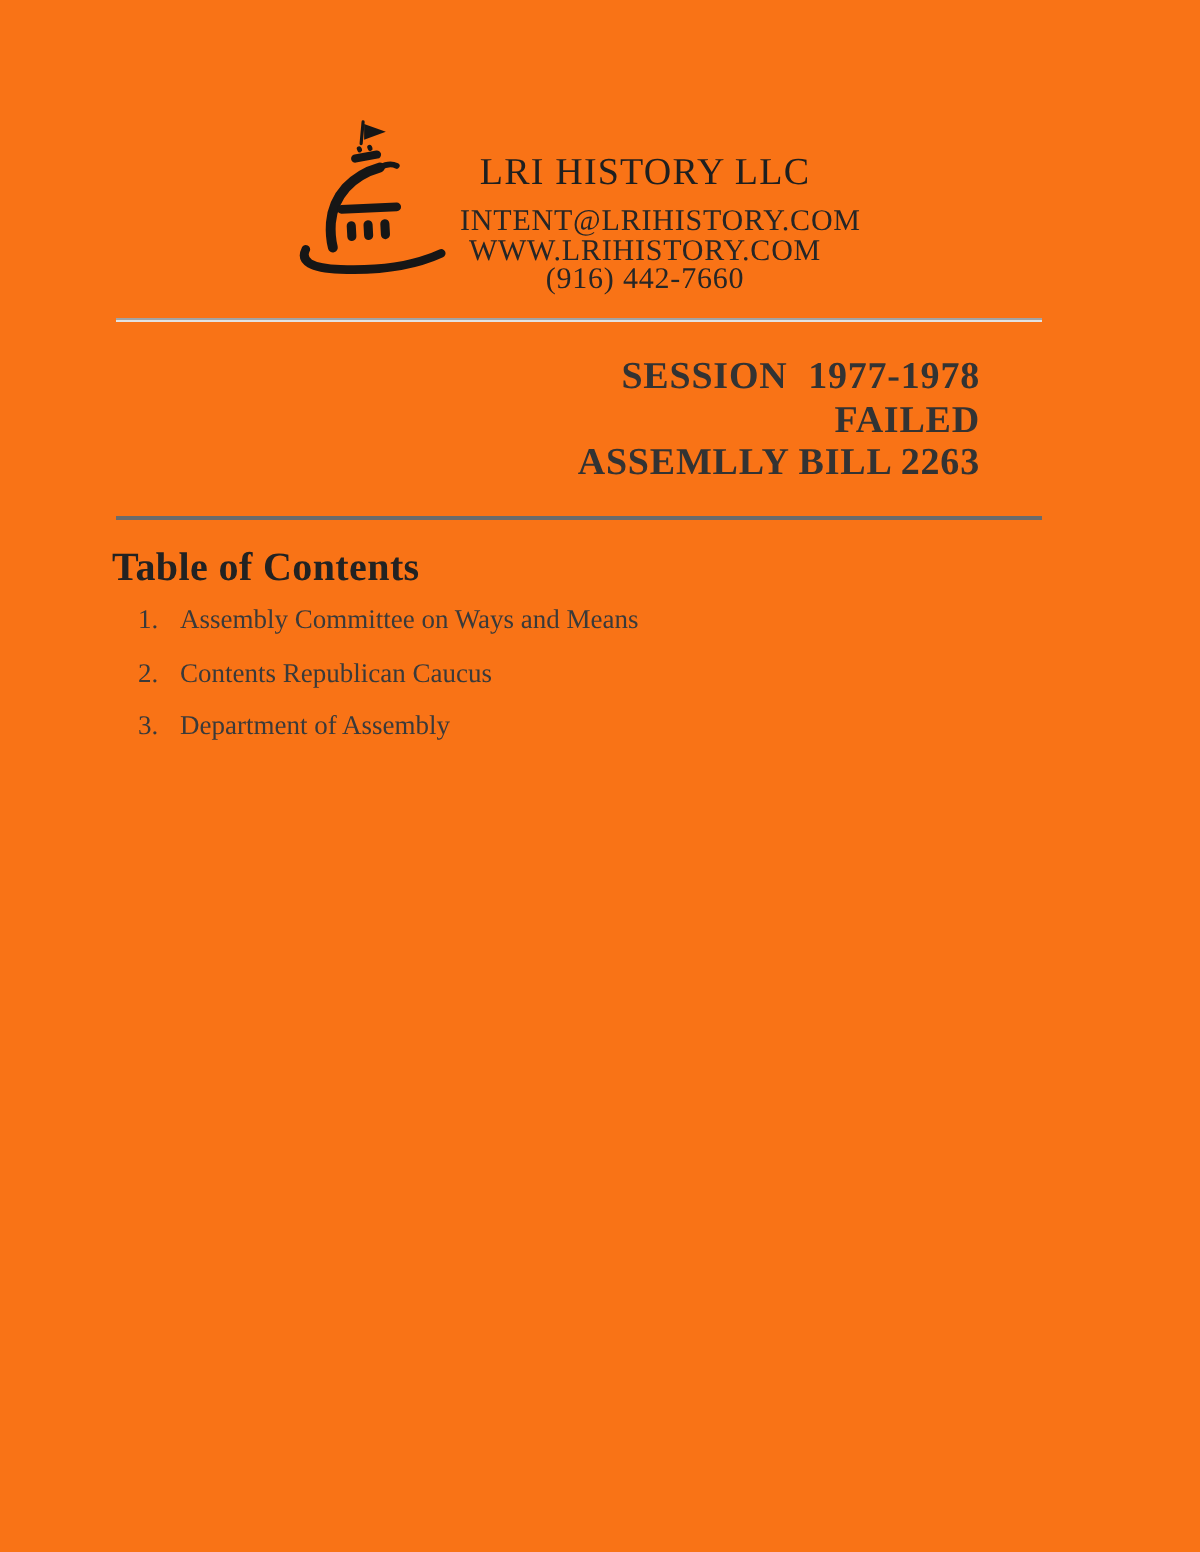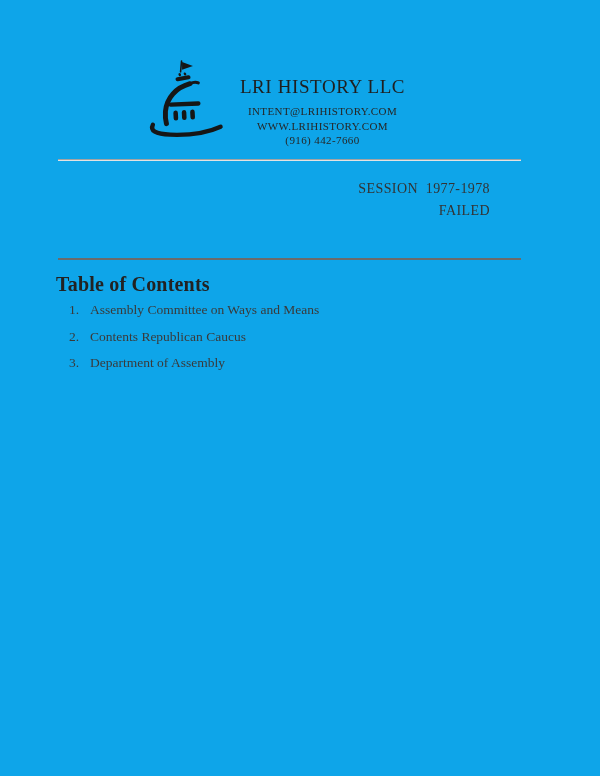--- a/index.html
+++ b/index.html
@@ -1,21 +1,21 @@
 <!DOCTYPE html>
 <html><head>
 <meta charset="utf-8">
 <style>
   * { margin: 0; padding: 0; box-sizing: border-box; }
   html, body { background: #ffffff; }
   .page {
     position: relative;
     width: 600px;
     height: 776px;
-    background: #0ea5e9;
+    background: #f97316;
     font-family: "Liberation Serif", "DejaVu Serif", serif;
     color: #2b2b2b;
     overflow: hidden;
   }
 
   
   .letterhead {
     position: absolute;
     left: 146px;
     top: 58px;
@@ -35,21 +35,21 @@
     text-align: center;
   }
   .company-name {
     font-size: 19px;
     letter-spacing: 0.6px;
     color: #1f1f1f;
     white-space: nowrap;
     margin-bottom: 6px;
   }
   .contact-line {
-    font-size: 11px;
+    font-size: 15px;
     letter-spacing: 0.4px;
     line-height: 14.5px;
     color: #262626;
     white-space: nowrap;
   }
 
   
   .rule {
     position: absolute;
     left: 58px;
@@ -66,22 +66,22 @@
     height: 1.5px;
     background: #6b6b6b;
   }
 
   
   .session-block {
     position: absolute;
     top: 178px;
     right: 110px;
     text-align: right;
-    font-weight: normal;
-    font-size: 14px;
+    font-weight: bold;
+    font-size: 19px;
     line-height: 21.5px;
     color: #333333;
     letter-spacing: 0.4px;
   }
   .session-line { white-space: pre; }
 
   
   .toc-title {
     position: absolute;
     left: 56px;
@@ -144,20 +144,21 @@
       <div class="contact-line">WWW.LRIHISTORY.COM</div>
       <div class="contact-line">(916) 442-7660</div>
     </div>
   </div>
 
   <div class="rule rule-top"></div>
 
   <div class="session-block">
     <div class="session-line">SESSION  1977-1978</div>
     <div class="session-line">FAILED</div>
+    <div class="session-line">ASSEMLLY BILL 2263</div>
   </div>
 
   <div class="rule rule-bottom"></div>
 
   <div class="toc-title">Table of Contents</div>
   <ol class="toc-list">
     <li>
       <span class="toc-number">1.</span>
       <span class="toc-label">Assembly Committee on Ways and Means</span>
     </li>

